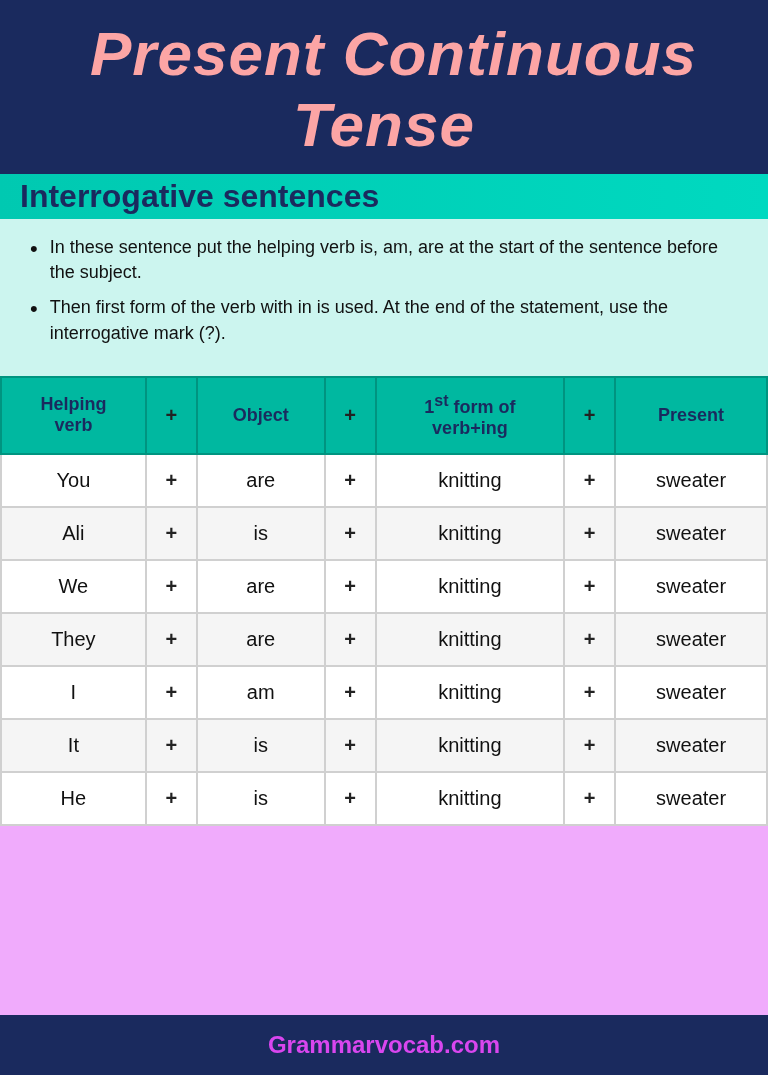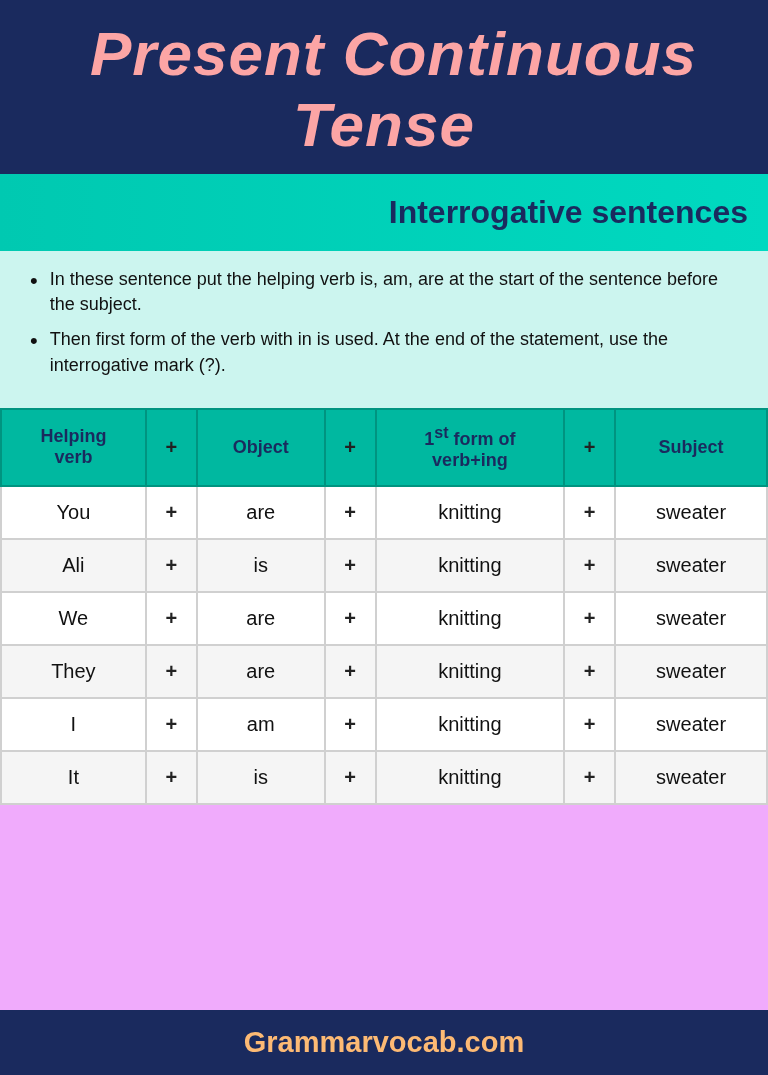--- a/index.html
+++ b/index.html
@@ -23,22 +23,22 @@
       color: #fca5a5;
       font-size: 62px;
       font-weight: 900;
       font-style: italic;
       letter-spacing: 1px;
       margin-left: 19px;
     }
 
     .subtitle-bar {
       background: linear-gradient(to right, #00c9b1, #00d9c0);
-      padding: 20px 20px;
-      text-align: right;
+      padding: 4px 20px;
+      text-align: left;
     }
 
     .subtitle-text {
       color: #1a2a5e;
       font-size: 32px;
       font-weight: 900;
     }
 
     .rules-section {
       background-color: #ccf5ef;
@@ -112,22 +112,22 @@
       color: #222;
     }
 
     .footer {
       background-color: #1a2a5e;
       padding: 16px 20px;
       text-align: center;
     }
 
     .footer-text {
-      color: #fdba74;
-      font-size: 29px;
+      color: #d946ef;
+      font-size: 24px;
       font-weight: bold;
     }
 
     sup {
       font-size: 16px;
     }
   </style>
 </head>
 <body>
 
@@ -153,21 +153,21 @@
 <div class="table-container">
   <table>
     <thead>
       <tr>
         <th>Helping<br>verb</th>
         <th class="plus-col">+</th>
         <th>Object</th>
         <th class="plus-col">+</th>
         <th>1<sup>st</sup> form of<br>verb+ing</th>
         <th class="plus-col">+</th>
-        <th>Subject</th>
+        <th>Present</th>
       </tr>
     </thead>
     <tbody id="table-body">
     <tr>
           <td>You</td>
           <td class="plus-col">+</td>
           <td>are</td>
           <td class="plus-col">+</td>
           <td>knitting</td>
           <td class="plus-col">+</td>
@@ -211,19 +211,28 @@
         </tr>
         <tr>
           <td>It</td>
           <td class="plus-col">+</td>
           <td>is</td>
           <td class="plus-col">+</td>
           <td>knitting</td>
           <td class="plus-col">+</td>
           <td>sweater</td>
         </tr>
+        <tr>
+          <td>He</td>
+          <td class="plus-col">+</td>
+          <td>is</td>
+          <td class="plus-col">+</td>
+          <td>knitting</td>
+          <td class="plus-col">+</td>
+          <td>sweater</td>
+        </tr>
       </tbody>
   </table>
 </div>
 
 <div class="footer">
   <span class="footer-text">Grammarvocab.com</span>
 </div>
 
 </body></html>

